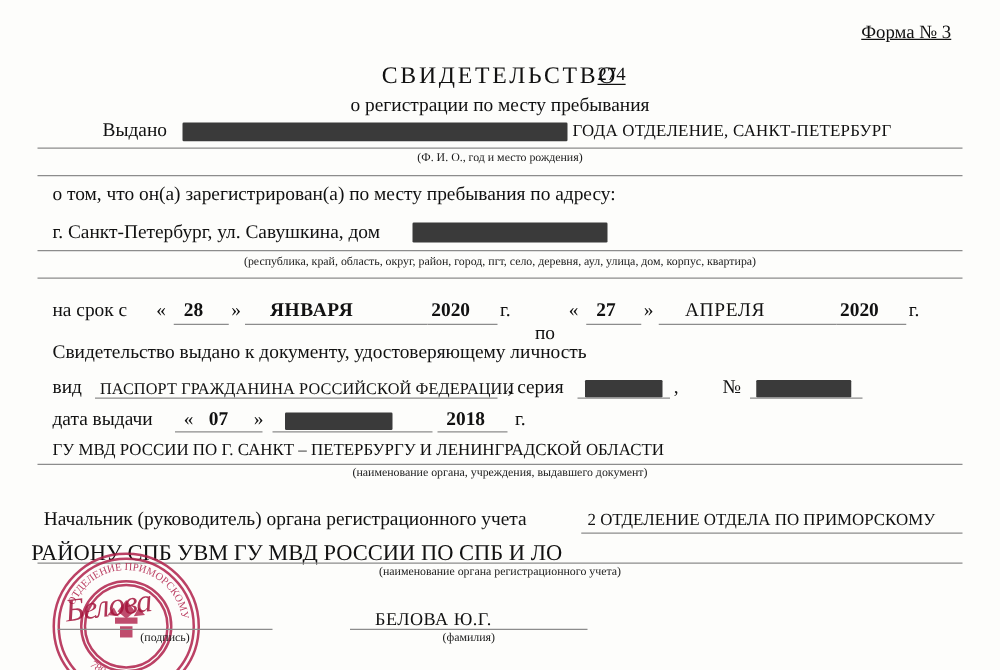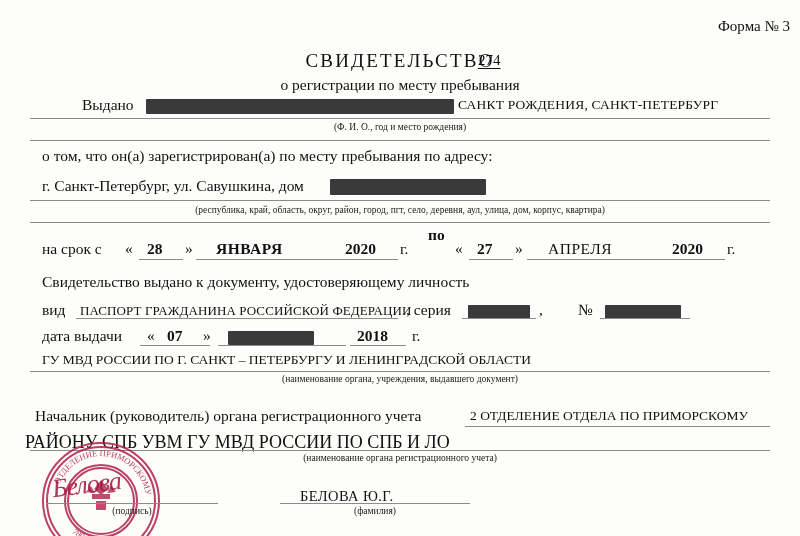--- a/index.html
+++ b/index.html
@@ -38,23 +38,24 @@
   }
   .caption {
     font-size: 9.5px;
     text-align: center;
     color: #1a1a1a;
     font-family: "Liberation Serif", serif;
   }
 
   
   #form-no {
-    right: 10px;
+    right: 39px;
     top: 18px;
     font-size: 15px;
+    text-decoration: underline;
   }
   #doc-title {
     left: 0; right: 0;
     top: 50px;
     text-align: center;
     font-size: 19px;
     letter-spacing: 2.2px;
     font-weight: 400;
   }
   #doc-number {
@@ -109,21 +110,21 @@
   <div class="abs" id="form-no">Форма № 3</div>
 
   <div class="abs" id="doc-title">СВИДЕТЕЛЬСТВО</div>
   <div class="abs" id="doc-number">274</div>
   <div class="abs" id="doc-subtitle">о регистрации по месту пребывания</div>
 
   <div class="abs row-label" style="left:82px; top:96px;">Выдано</div>
   <div class="abs" style="left:146px; top:96px;">
     <span class="redact" style="width:308px; height:15px;"></span>
   </div>
-  <div class="abs" style="left:458px; top:97px; font-size:13.5px; letter-spacing:.2px;">САНКТ РОЖДЕНИЯ, САНКТ-ПЕТЕРБУРГ</div>
+  <div class="abs" style="left:458px; top:97px; font-size:13.5px; letter-spacing:.2px;">ГОДА ОТДЕЛЕНИЕ, САНКТ-ПЕТЕРБУРГ</div>
   <div class="line" style="left:30px; top:118px; width:740px;"></div>
 
   <div class="small-caption-wrap caption" style="top:122px;">(Ф. И. О., год и место рождения)</div>
   <div class="line" style="left:30px; top:140px; width:740px;"></div>
 
   <div class="abs row-label" style="left:42px; top:177px;">г. Санкт-Петербург, ул. Савушкина, дом</div>
 
   <div class="abs row-label" style="left:42px; top:147px;">о том, что он(а) зарегистрирован(а) по месту пребывания по адресу:</div>
   <div class="abs" style="left:330px; top:177px;">
     <span class="redact" style="width:156px; height:16px;"></span>
@@ -133,21 +134,21 @@
   <div class="small-caption-wrap caption" style="top:205px;">(республика, край, область, округ, район, город, пгт, село, деревня, аул, улица, дом, корпус, квартира)</div>
   <div class="line" style="left:30px; top:222px; width:740px;"></div>
 
   <div class="abs row-label" style="left:42px; top:240px;">на срок с</div>
   <div class="abs row-label" style="left:125px; top:240px;">«</div>
   <div class="abs row-label" style="left:147px; top:240px; font-weight:bold;">28</div>
   <div class="abs row-label" style="left:185px; top:240px;">»</div>
   <div class="abs row-label" style="left:216px; top:240px; font-weight:bold; letter-spacing:.5px;">ЯНВАРЯ</div>
   <div class="abs row-label" style="left:345px; top:240px; font-weight:bold;">2020</div>
   <div class="abs row-label" style="left:400px; top:240px;">г.</div>
-  <div class="abs row-label" style="left:428px; top:226px;font-weight:bold;">по</div>
+  <div class="abs row-label" style="left:428px; top:258px;">по</div>
   <div class="abs row-label" style="left:455px; top:240px;">«</div>
   <div class="abs row-label" style="left:477px; top:240px; font-weight:bold;">27</div>
   <div class="abs row-label" style="left:515px; top:240px;">»</div>
   <div class="abs row-label" style="left:548px; top:240px; font-weight:normal; letter-spacing:.5px;">АПРЕЛЯ</div>
   <div class="abs row-label" style="left:672px; top:240px; font-weight:bold;">2020</div>
   <div class="abs row-label" style="left:727px; top:240px;">г.</div>
 
   <div class="line" style="left:139px; top:259px; width:44px;"></div>
   <div class="line" style="left:196px; top:259px; width:146px;"></div>
   <div class="line" style="left:342px; top:259px; width:56px;"></div>

